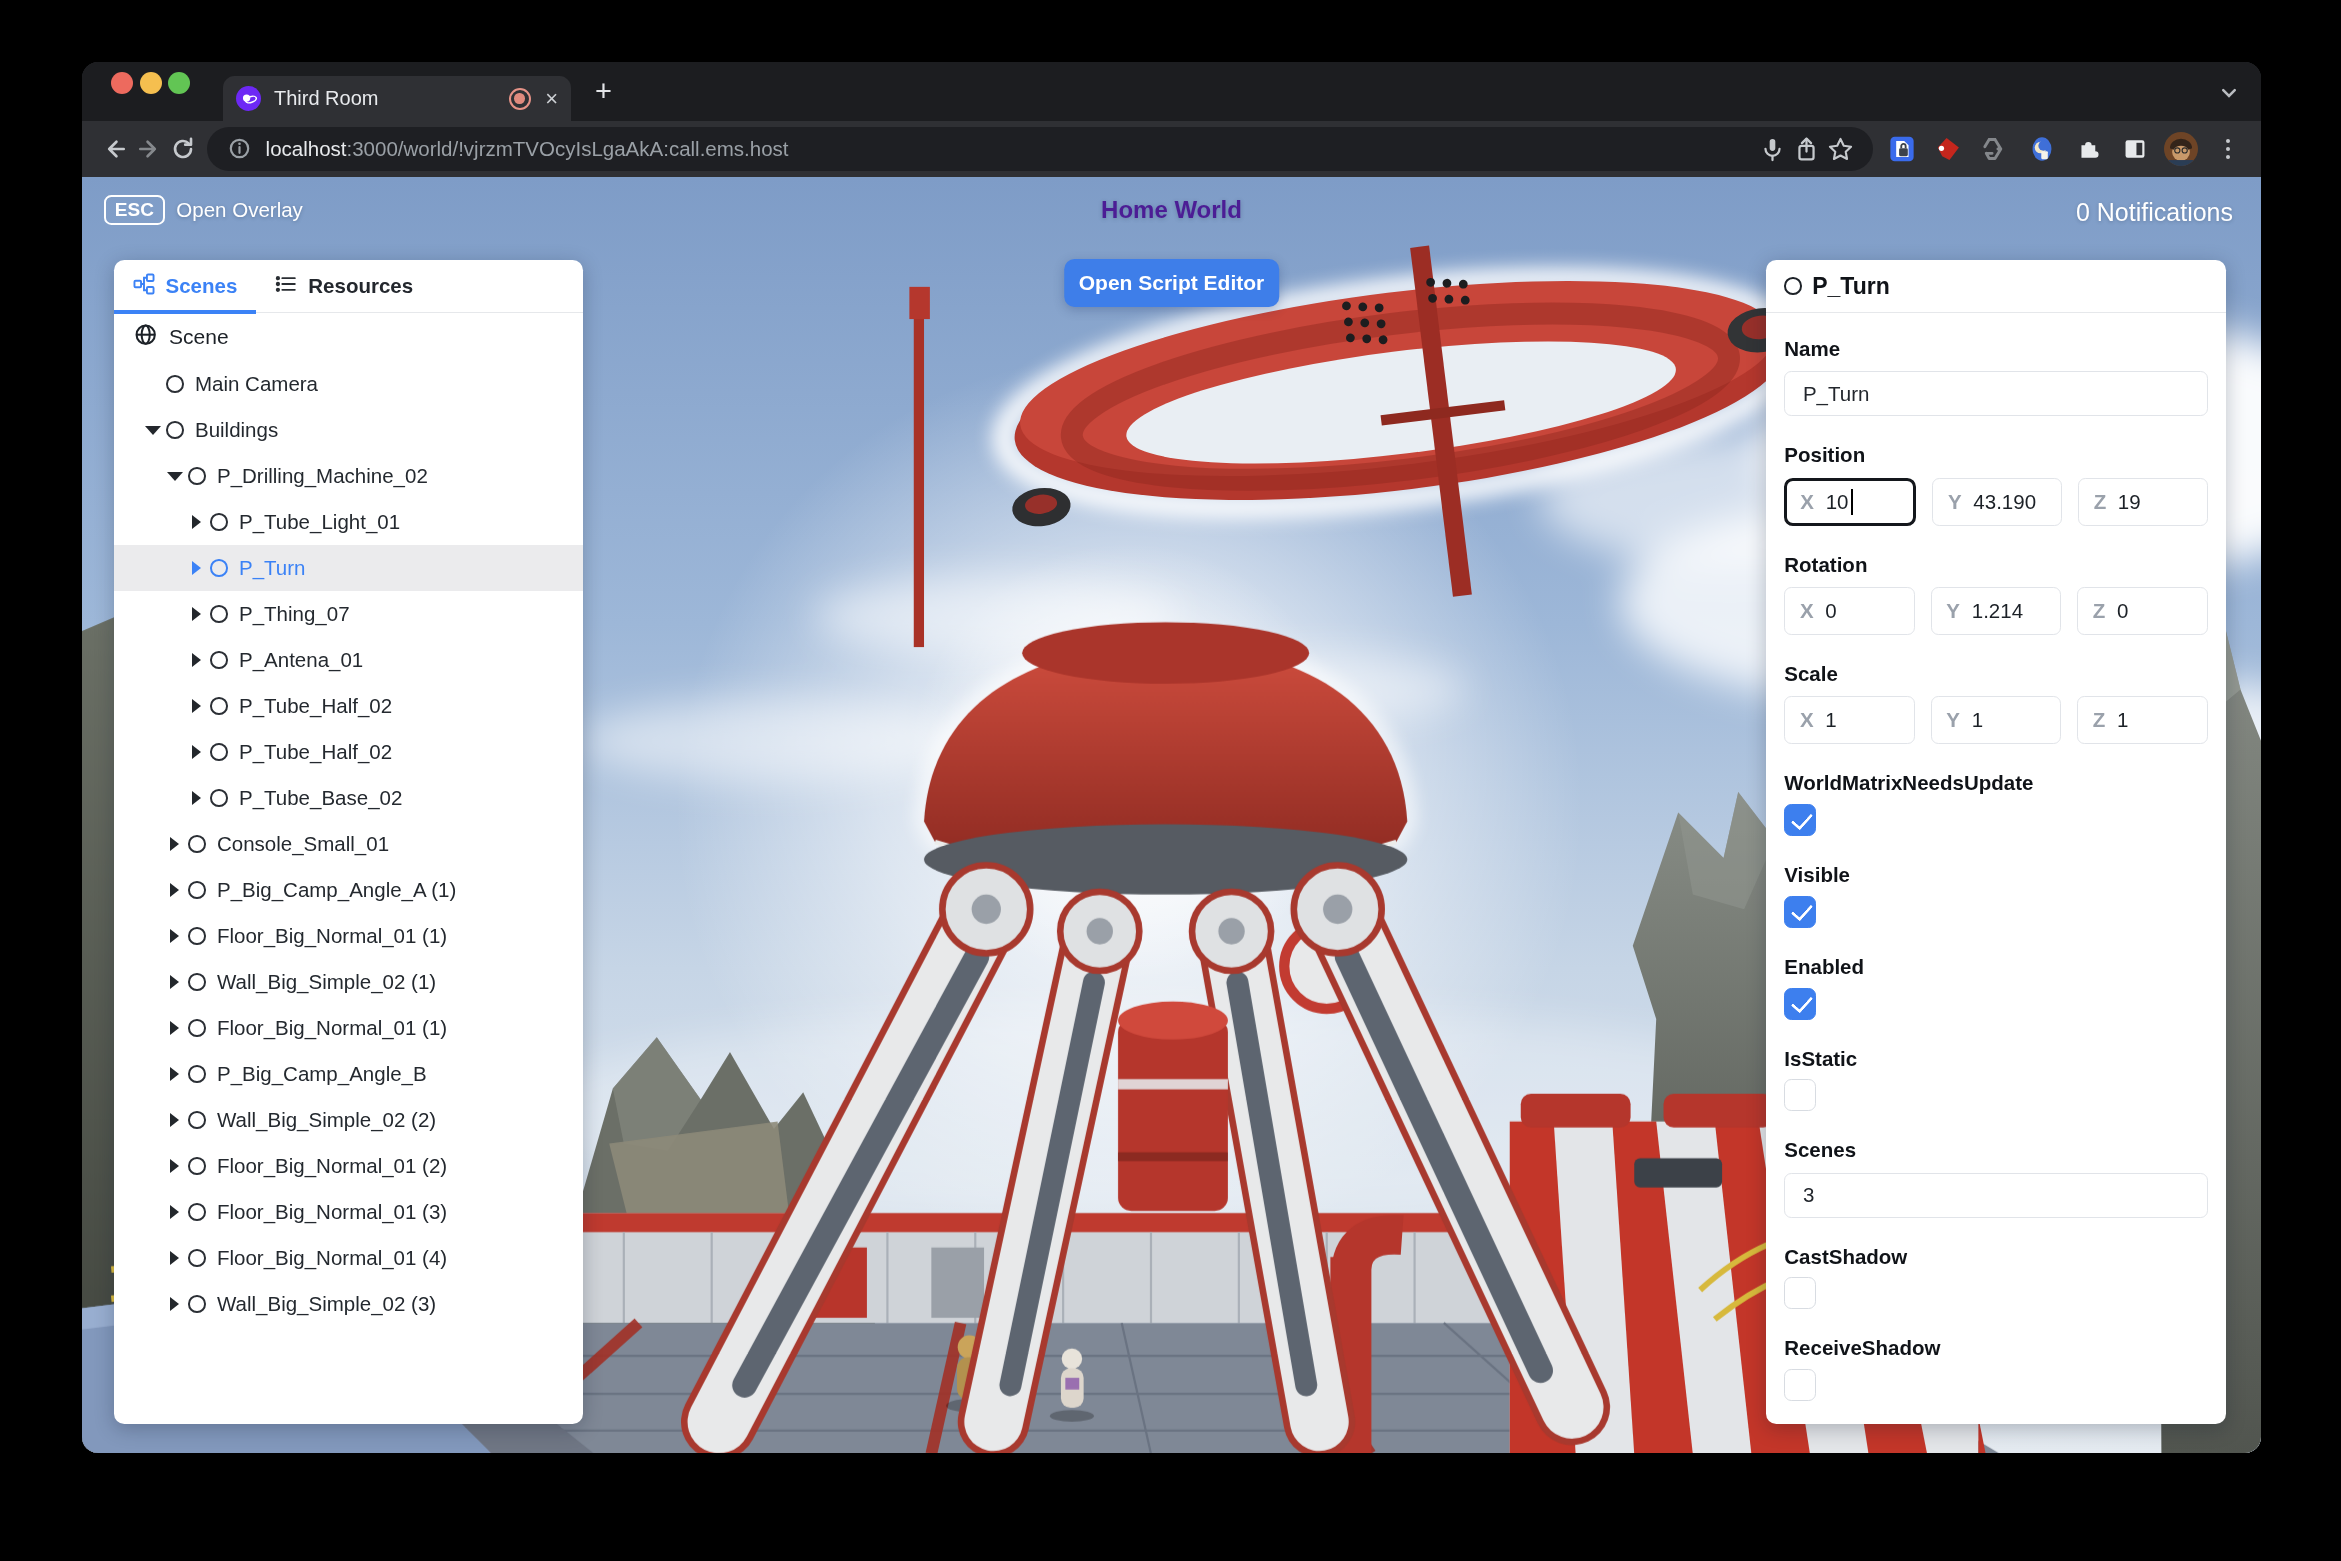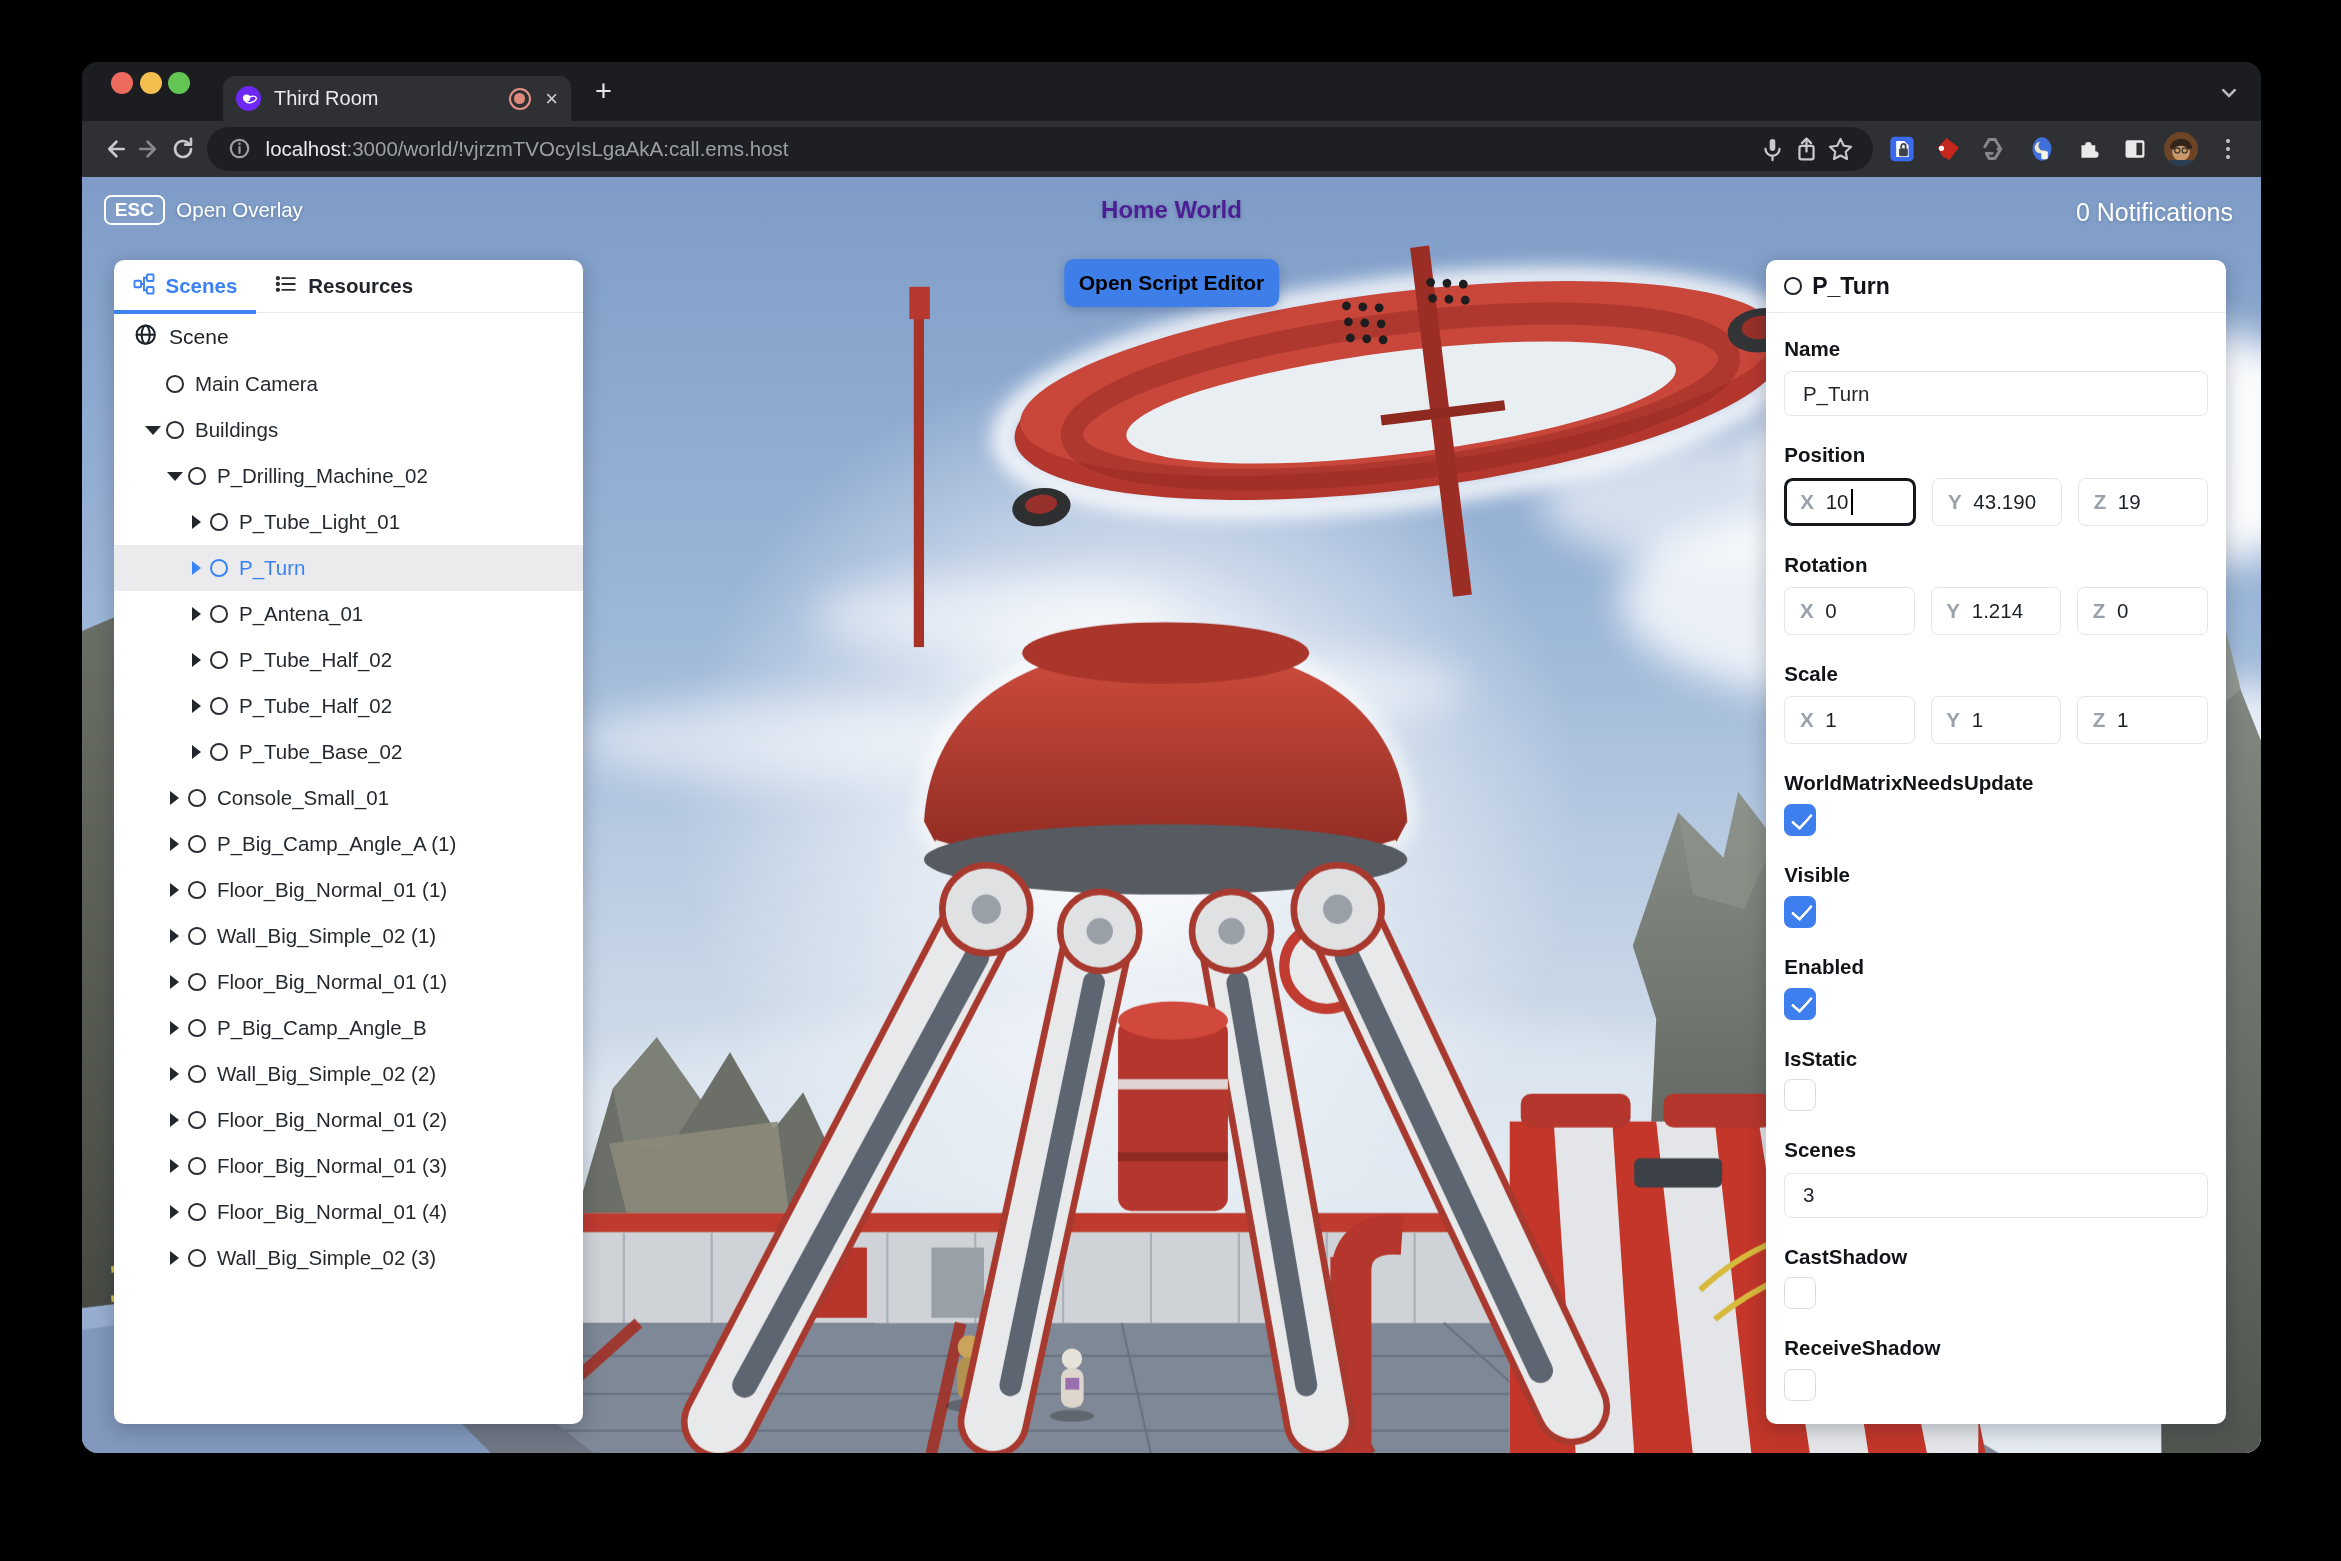--- a/index.html
+++ b/index.html
@@ -47,21 +47,21 @@
   
   .hud-esc{position:absolute;left:22px;top:17.6px;z-index:2;display:flex;align-items:center;gap:11.7px;}
   .esc-badge{border:2.2px solid #fff;border-radius:7.3px;padding:2.2px 8.8px;font-size:19px;
     font-weight:700;color:#fff;}
   .hud-esc .lbl{color:#fff;font-size:20.5px;text-shadow:0 0.7px 3.7px rgba(40,60,90,.35);}
   .hud-title{position:absolute;left:0;right:0;top:19px;z-index:2;text-align:center;color:#4c1d95;
     font-size:24px;font-weight:700;text-shadow:0 0.7px 4.4px rgba(40,60,90,.3);}
   .hud-notif{position:absolute;right:28px;top:20.5px;z-index:2;color:#fff;font-size:25px;
     text-shadow:0 0.7px 3.7px rgba(40,60,90,.3);}
   .script-btn{position:absolute;left:50%;transform:translateX(-50%);top:82px;z-index:2;
-    height:48px;background:#3e7ee9;color:#000000;border:none;border-radius:10.3px;font-size:21px;
+    height:48px;background:#3e7ee9;color:#ffffff;border:none;border-radius:10.3px;font-size:21px;
     font-weight:700;padding:0 15px;font-family:inherit;box-shadow:0 2.9px 10.3px rgba(20,40,90,.25);}
 
   
   .panel{position:absolute;top:83px;height:1164px;background:#fff;border-radius:10.3px;
     z-index:3;box-shadow:0 4.4px 19px rgba(10,20,40,.25);}
   .panel-left{left:31.5px;width:469px;}
   .panel-right{left:1684px;width:460px;}
 
   
   .ltabs{height:53px;border-bottom:1.5px solid #e6e8eb;display:flex;align-items:stretch;}
@@ -542,20 +542,26 @@
           <div class="tree-row selected">
             <span class="indent" style="width: 75px;"></span>
             <span class="tri tri-right"></span>
             <span class="node-circle"></span>
             <span class="tree-label">P_Turn</span>
           </div>
           <div class="tree-row">
             <span class="indent" style="width: 75px;"></span>
             <span class="tri tri-right"></span>
             <span class="node-circle"></span>
+            <span class="tree-label">P_Thing_07</span>
+          </div>
+          <div class="tree-row">
+            <span class="indent" style="width: 75px;"></span>
+            <span class="tri tri-right"></span>
+            <span class="node-circle"></span>
             <span class="tree-label">P_Antena_01</span>
           </div>
           <div class="tree-row">
             <span class="indent" style="width: 75px;"></span>
             <span class="tri tri-right"></span>
             <span class="node-circle"></span>
             <span class="tree-label">P_Tube_Half_02</span>
           </div>
           <div class="tree-row">
             <span class="indent" style="width: 75px;"></span>

